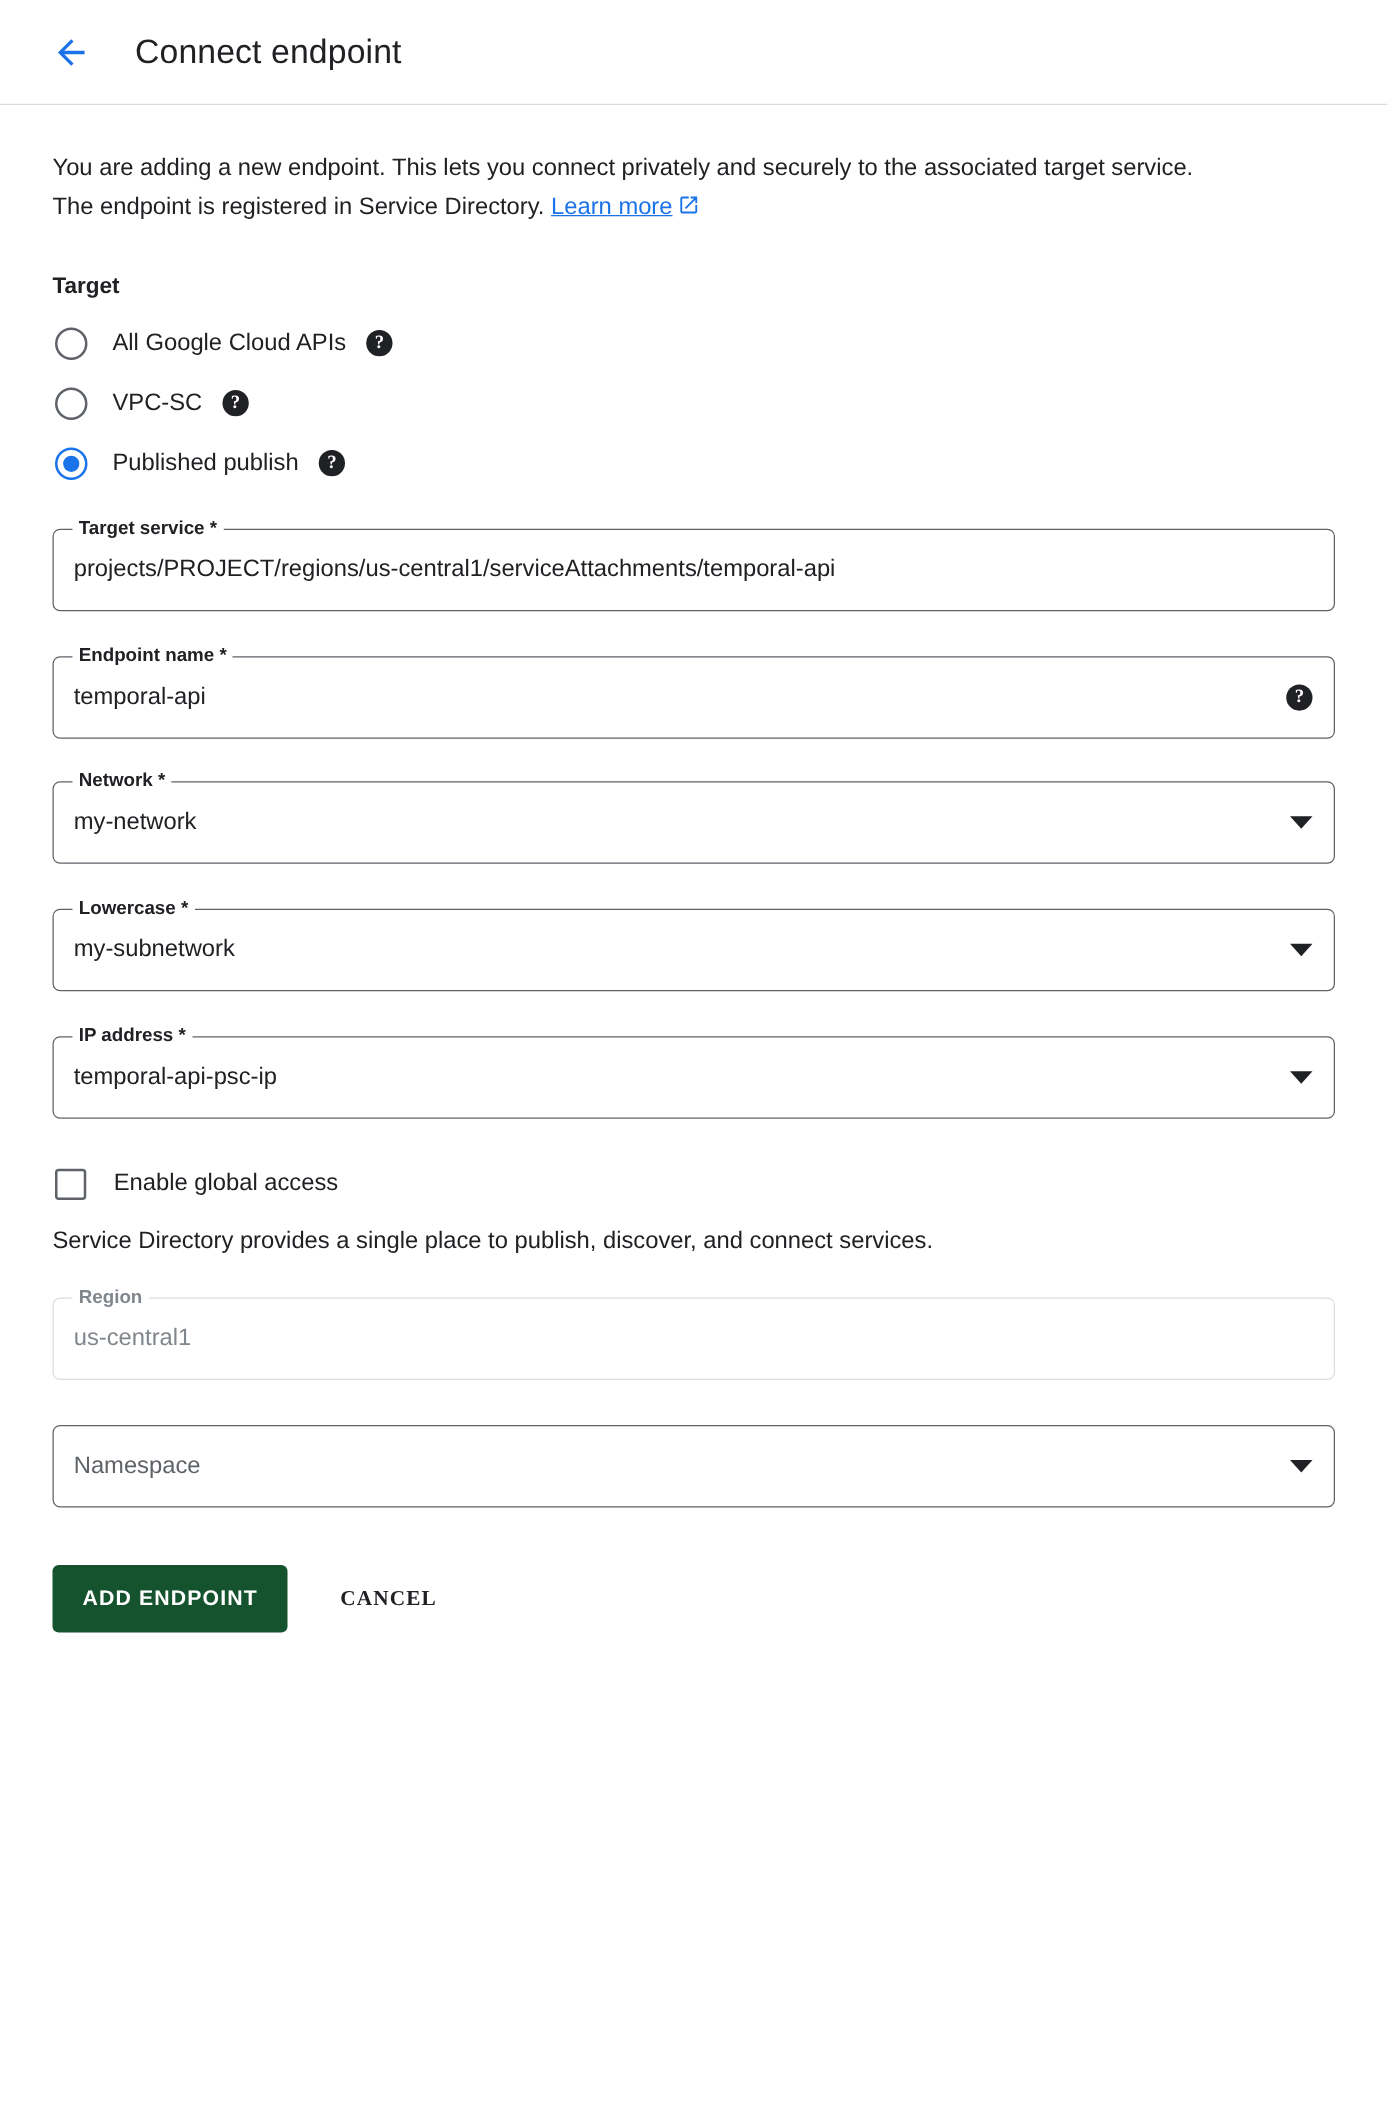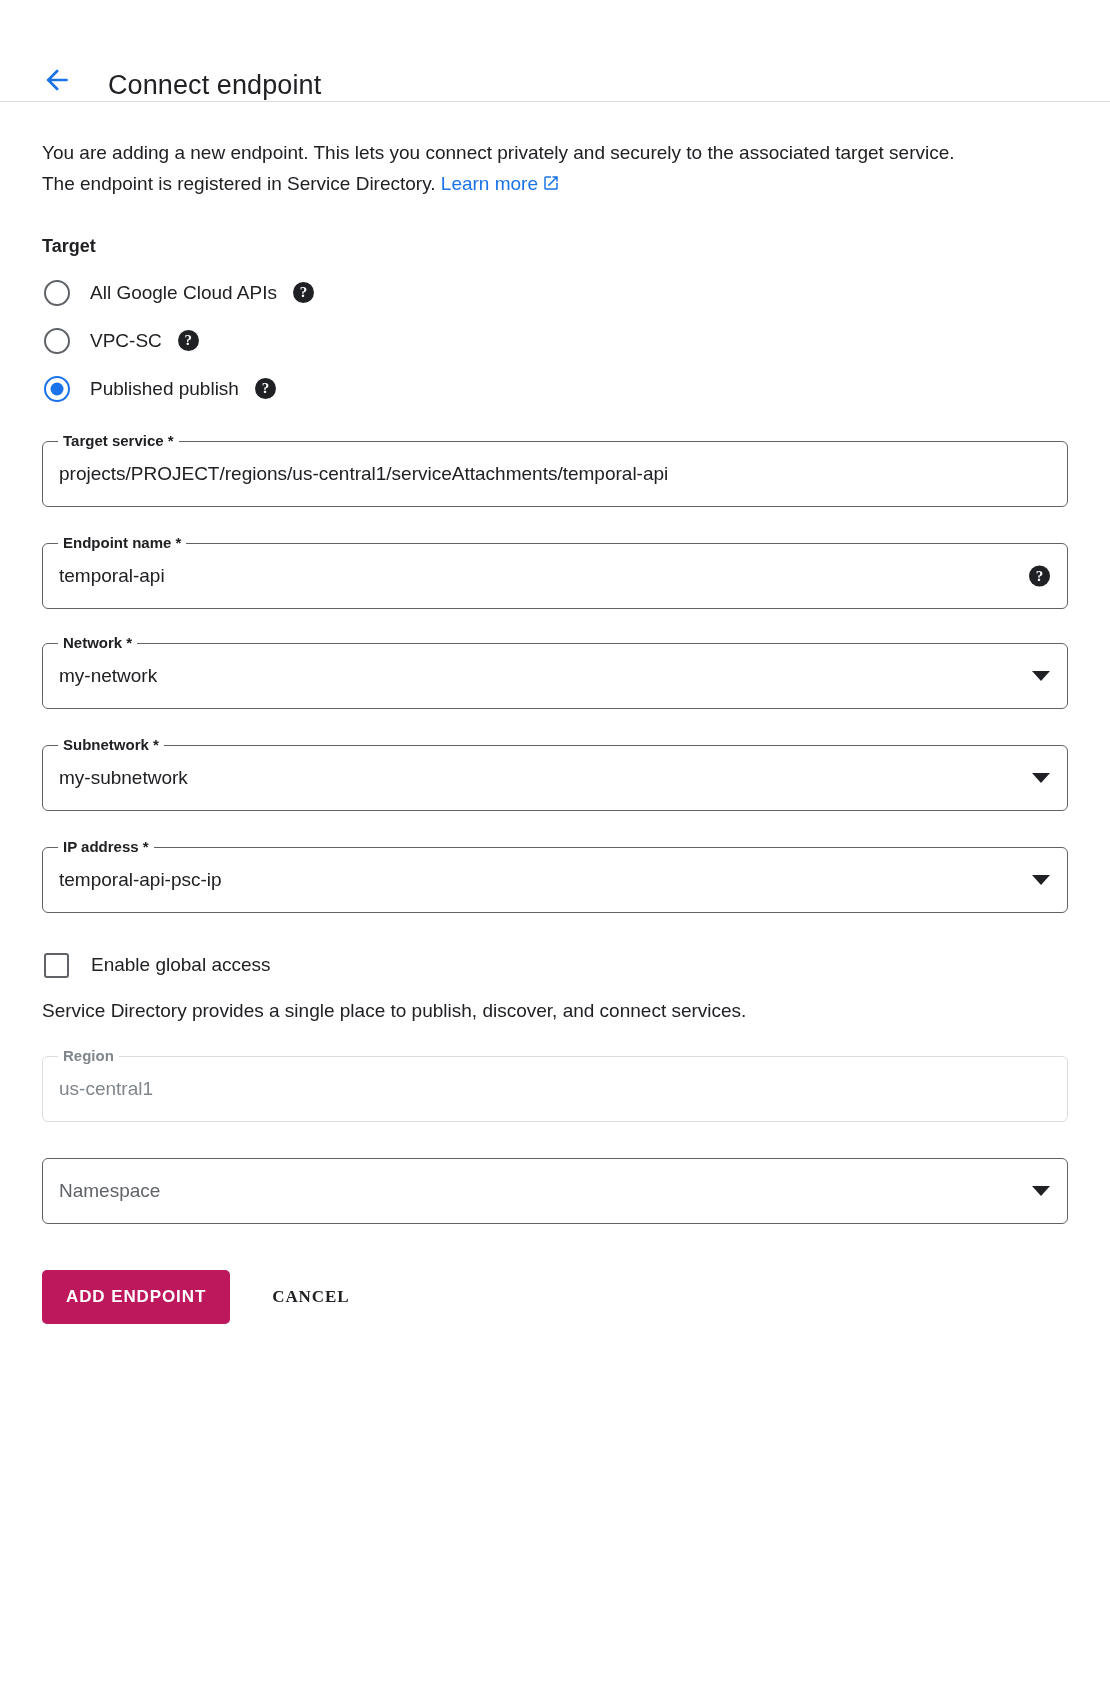--- a/index.html
+++ b/index.html
@@ -8,23 +8,23 @@
     padding: 0;
     width: 1110px;
     background: #ffffff;
     font-family: "Liberation Sans", sans-serif;
     color: #202124;
   }
   body { width: 1110px; min-height: 1690px; }
 
   
   .header {
-    height: 102px;
-    display: flex;
-    align-items: flex-end;
+    height: 84px;
+    display: flex;
+    align-items: center;
     padding: 0 0 0 36px;
     border-bottom: 1px solid #dadce0;
   }
   .back-btn {
     width: 42px;
     height: 42px;
     display: flex;
     align-items: center;
     justify-content: center;
     cursor: pointer;
@@ -46,20 +46,21 @@
   }
   .intro {
     font-size: 19px;
     line-height: 1.62;
     color: #202124;
     max-width: 950px;
     margin: 0 0 34px 0;
   }
   .link {
     color: #1a73e8;
+    text-decoration: underline;
     cursor: pointer;
     text-align: center;
   }
   .ext-icon {
     display: inline-block;
     vertical-align: -2px;
     margin-left: 4px;
   }
 
   .section-label {
@@ -215,21 +216,21 @@
   }
 
   
   .actions {
     display: flex;
     align-items: center;
     margin-top: 46px;
     padding-bottom: 60px;
   }
   .btn-primary {
-    background: #be185d;
+    background: #14532d;
     color: #ffffff;
     border: none;
     border-radius: 5px;
     font-size: 17px;
     font-weight: bold;
     letter-spacing: 0.9px;
     padding: 0 24px;
     height: 54px;
     cursor: pointer;
     font-family: "Liberation Sans", sans-serif;
@@ -304,21 +305,21 @@
 
   <div class="field" style="margin-top:34px;">
     <span class="box"></span>
     <span class="notch-label">Network *</span>
     <span class="value">my-network</span>
     <span class="trailing caret"></span>
   </div>
 
   <div class="field" style="margin-top:36px;">
     <span class="box"></span>
-    <span class="notch-label">Subnetwork *</span>
+    <span class="notch-label">Lowercase *</span>
     <span class="value">my-subnetwork</span>
     <span class="trailing caret"></span>
   </div>
 
   <div class="field" style="margin-top:36px;">
     <span class="box"></span>
     <span class="notch-label">IP address *</span>
     <span class="value">temporal-api-psc-ip</span>
     <span class="trailing caret"></span>
   </div>

